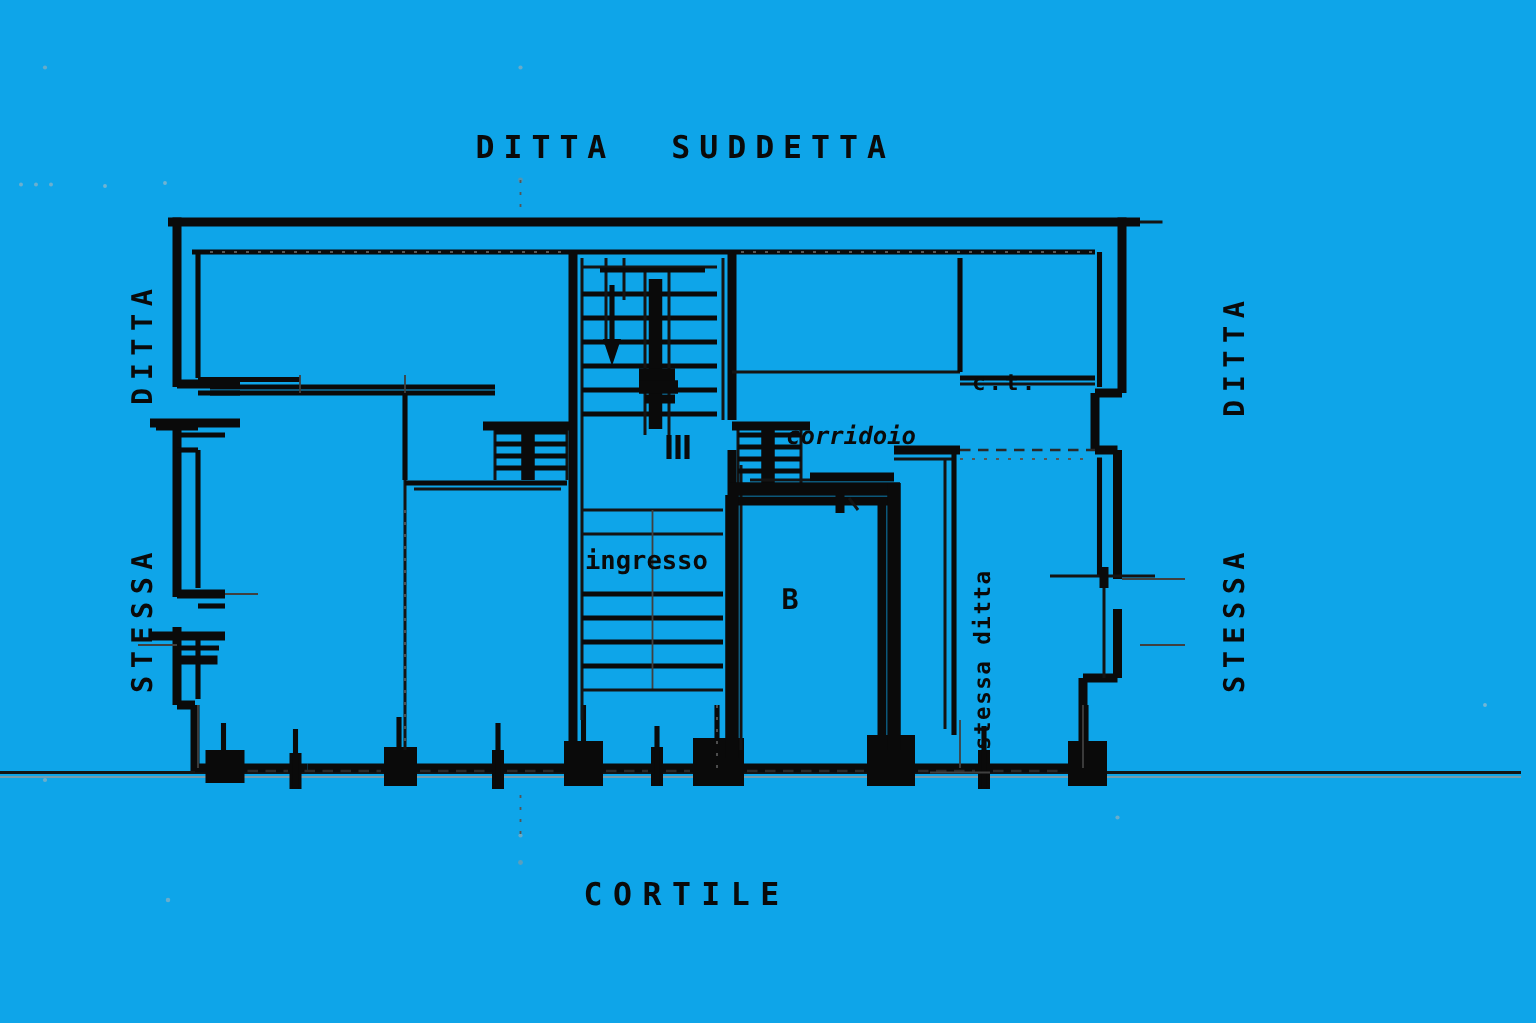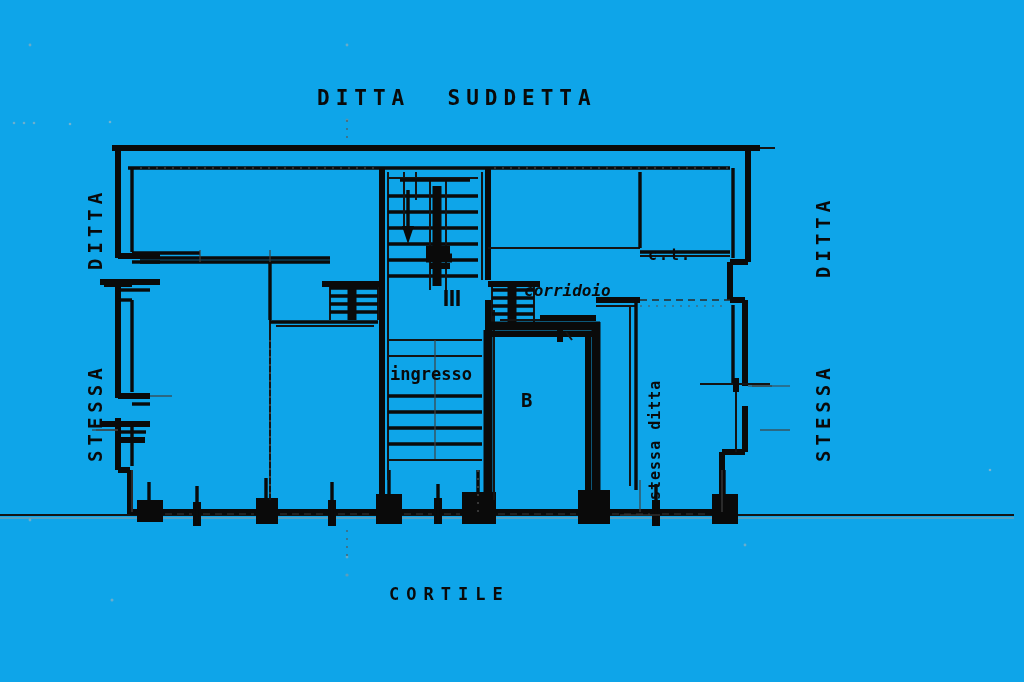--- a/index.html
+++ b/index.html
@@ -36,21 +36,21 @@
     font-family: "DejaVu Sans Mono", monospace;
     font-weight: 700;
     line-height: 1;
     -webkit-font-smoothing: none;
   }
   .title-top {
     font-size: 21px;
     letter-spacing: 6px;
   }
   .title-bottom {
-    font-size: 17px;
+    font-size: 21px;
     letter-spacing: 7px;
   }
   .side-vert {
     font-size: 19px;
     letter-spacing: 5px;
   }
   .rot-ccw { transform: rotate(-90deg); transform-origin: left top; }
   .rot-cw  { transform: rotate(-90deg); transform-origin: left top; }
   .room-lbl {
     font-size: 17px;

